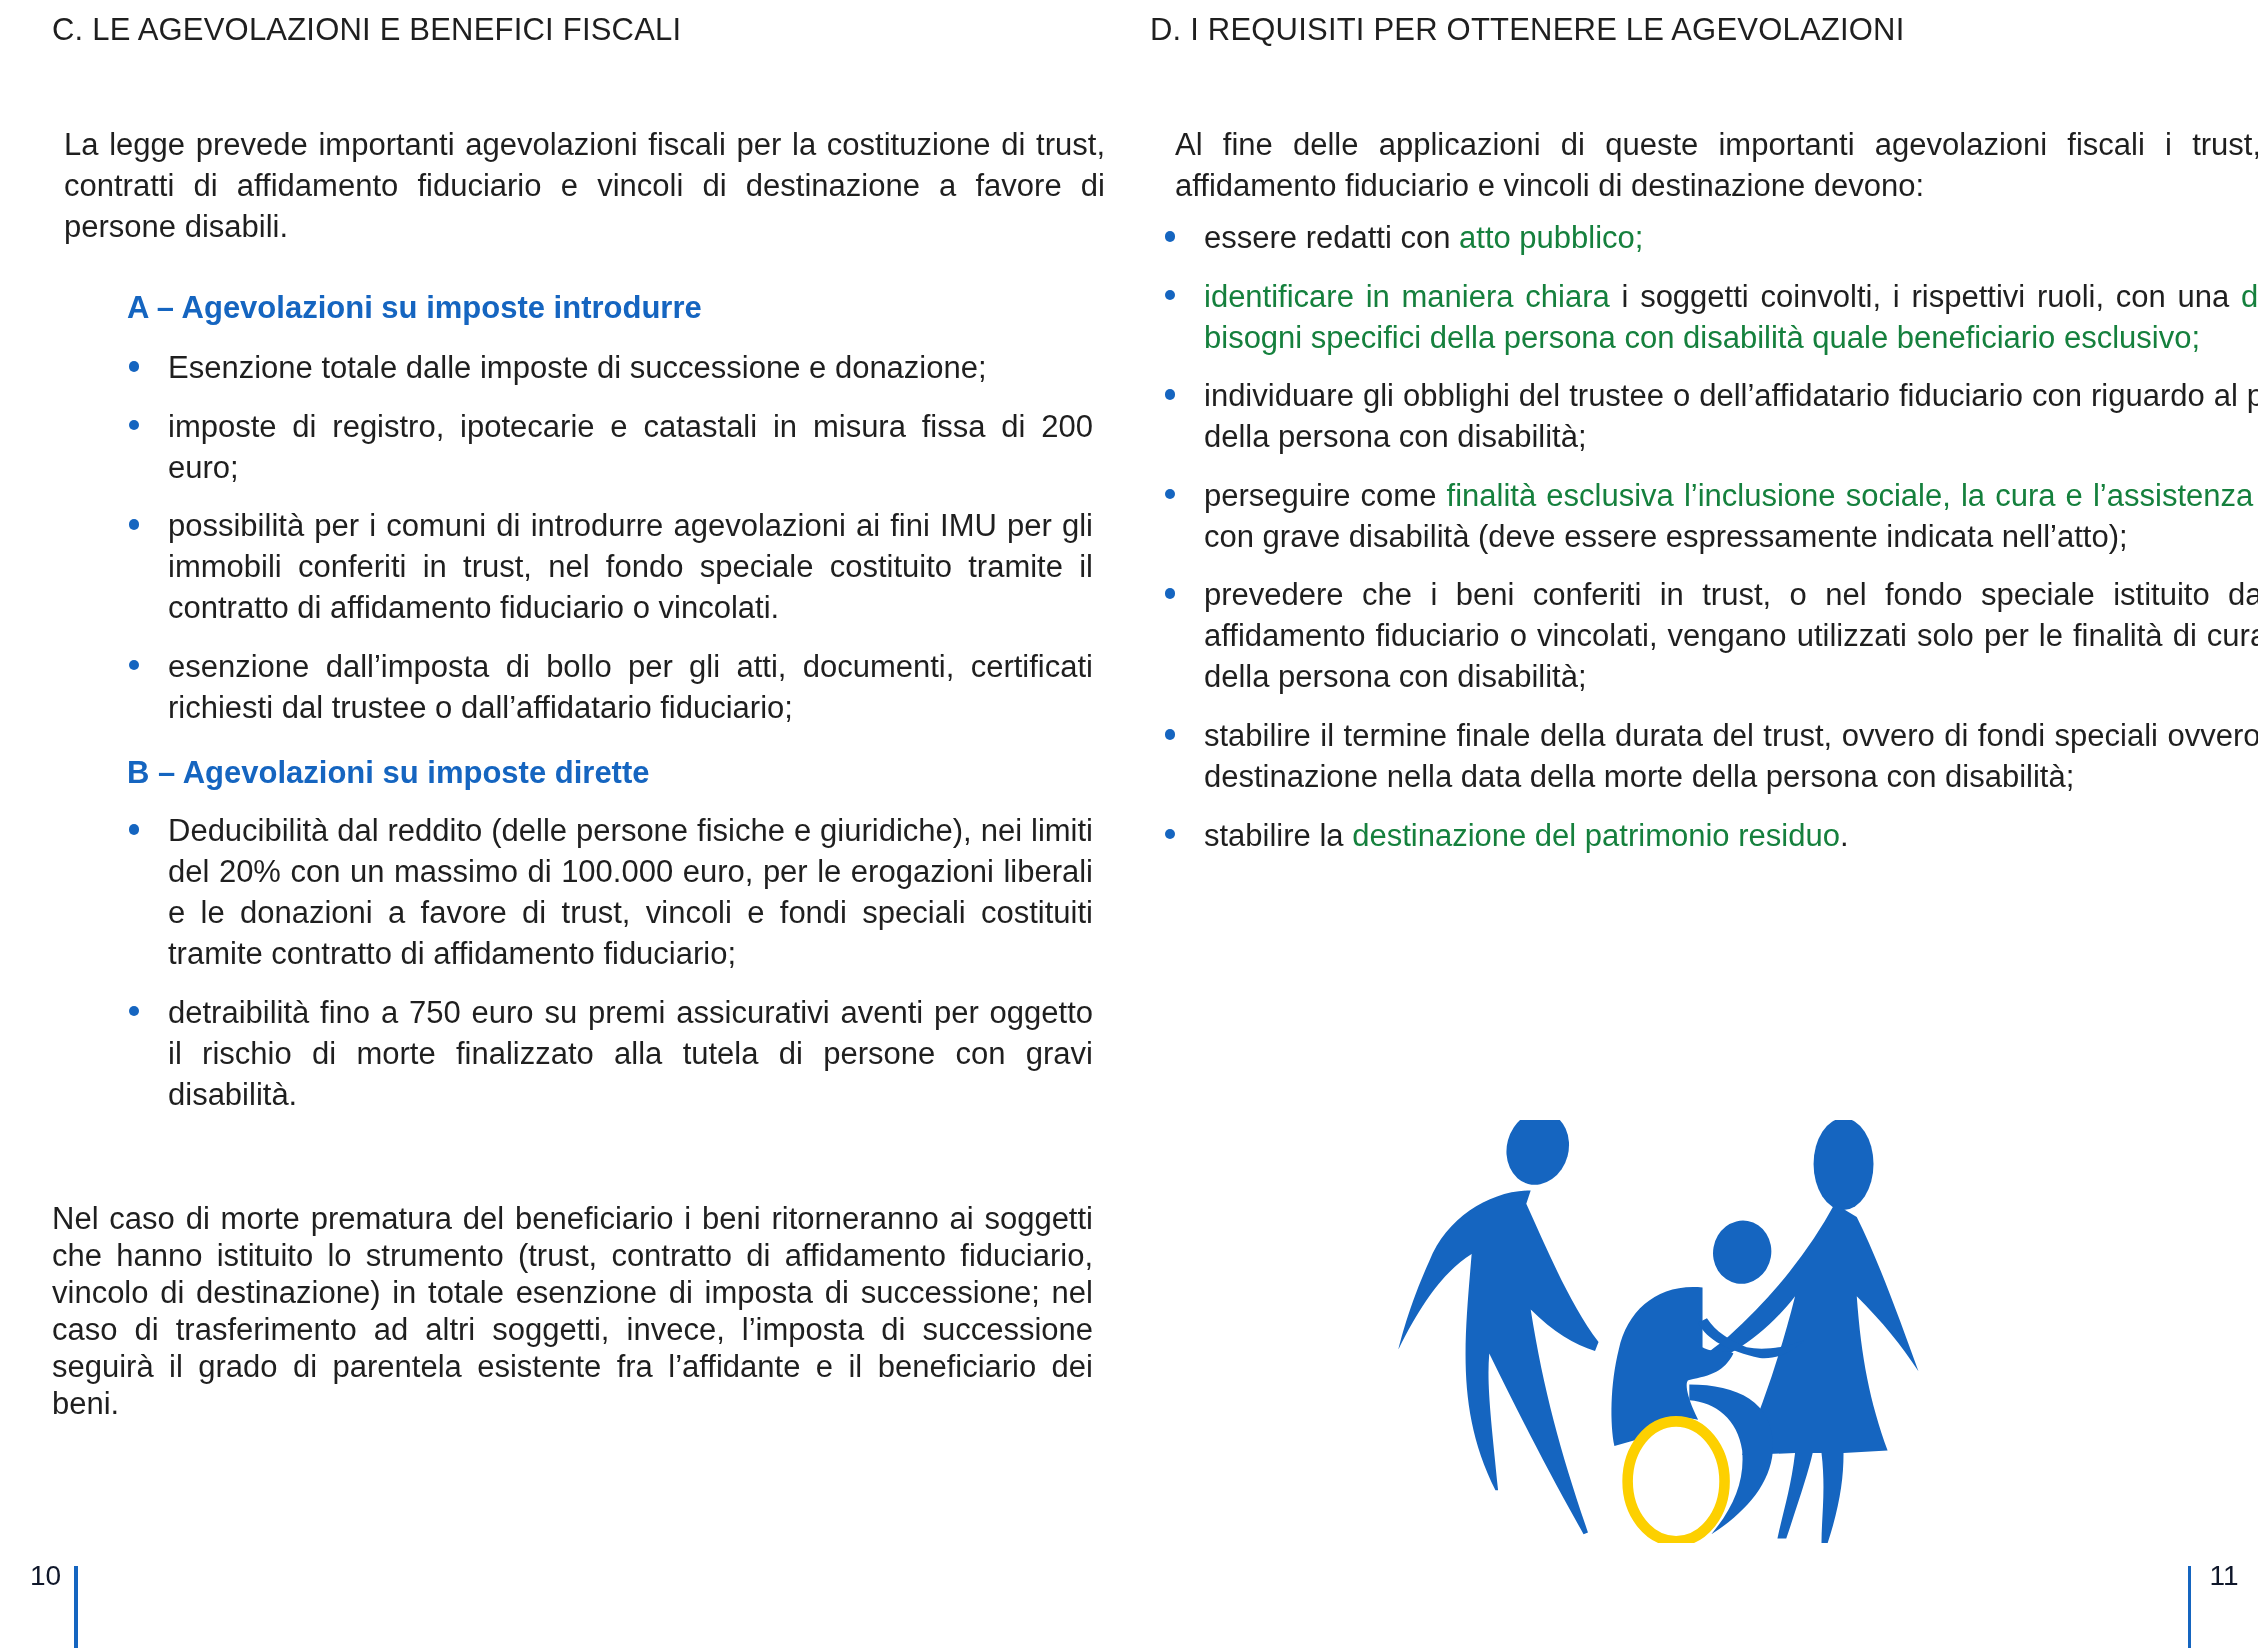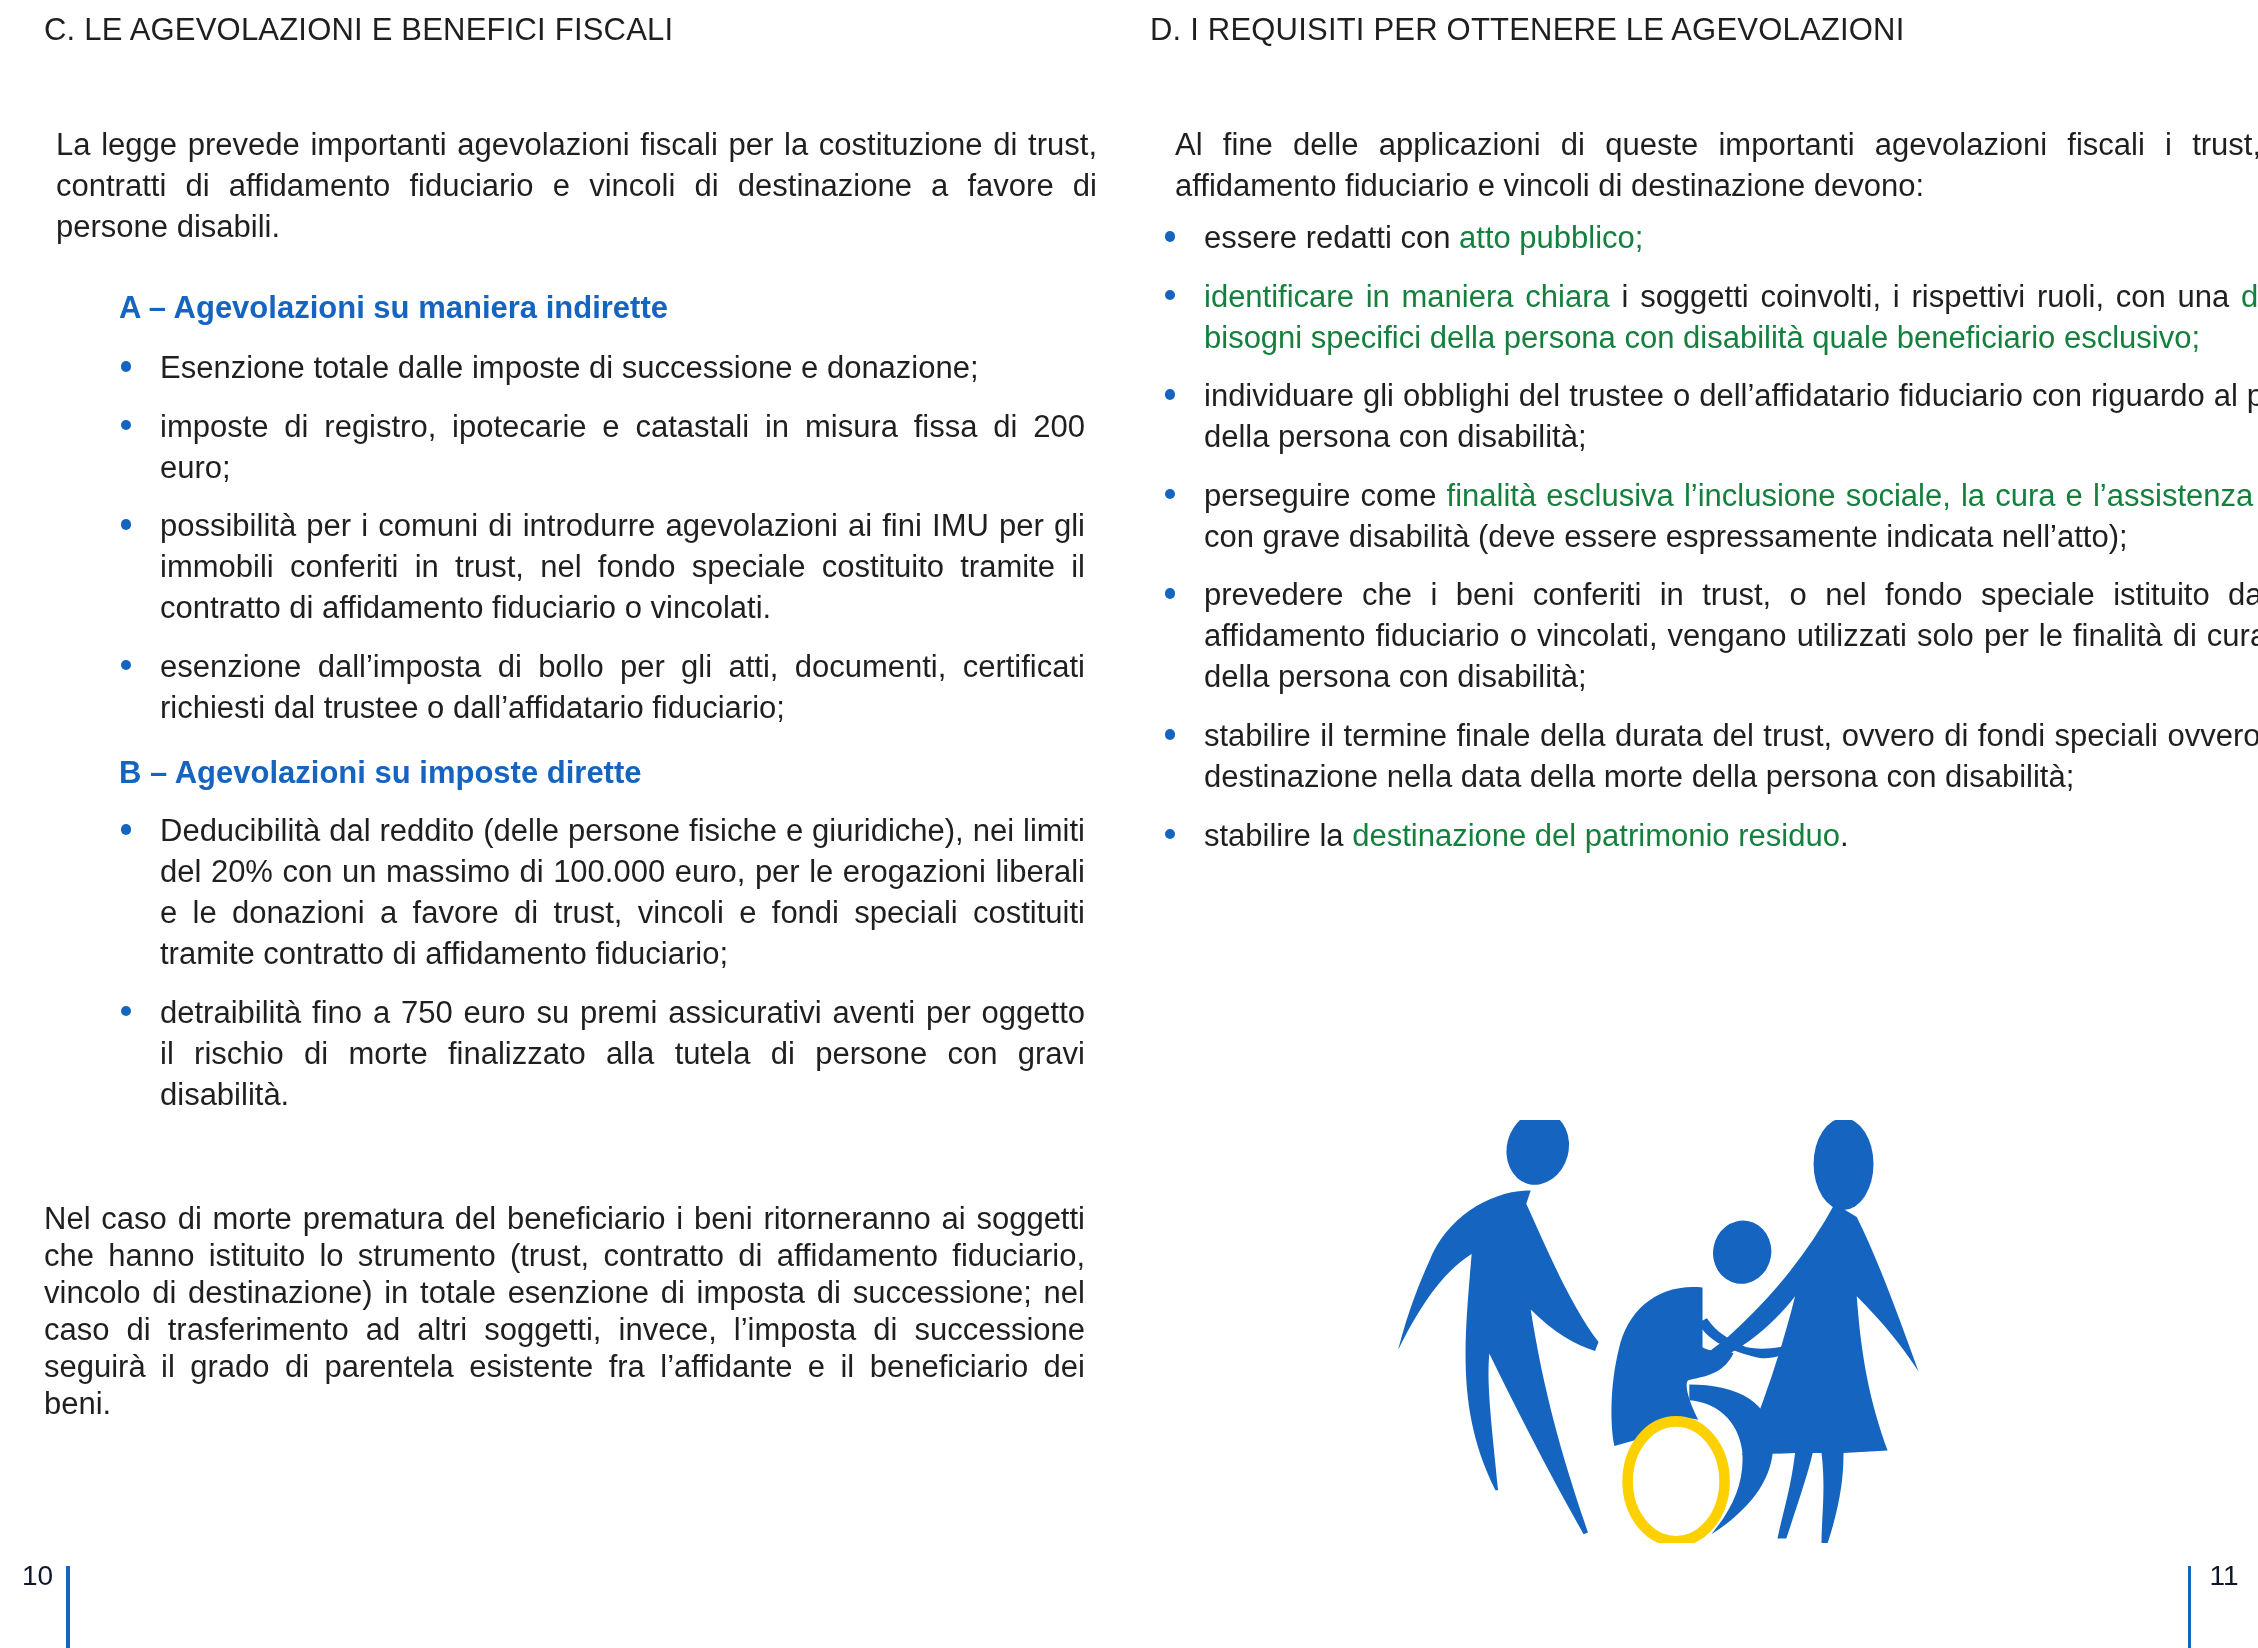--- a/index.html
+++ b/index.html
@@ -1,21 +1,21 @@
 <!DOCTYPE html>
 <html style="font-size:14px"><head>
 <meta charset="utf-8">
 <style>
   html, body { margin: 0; padding: 0; }
   body {
     width: 2258px; height: 1649px; background: #ffffff; position: relative; overflow: hidden;
     font-family: "Liberation Sans", sans-serif; color: #1f1f1f;
   }
   .page { position: absolute; top: 0; height: 1649px; }
-  .page-left { left: 0; width: 1129px; padding-left: 12px; }
+  .page-left { left: 8px; width: 1129px; padding-left: 12px; }
   .page-right { left: 1129px; width: 1129px; }
 
   .section-title {
     position: absolute; top: 12.4px; margin: 0;
     font-size: 31px; font-weight: normal; letter-spacing: 0.2px; color: #1f1f1f;
     white-space: nowrap;
   }
   .page-left .section-title { left: 44px; }
   .page-right .section-title { left: 21px; }
 
@@ -60,21 +60,21 @@
 
   .illustration { position: absolute; left: 1394px; top: 1120px; width: 573px; height: 423px; }
 </style>
 </head>
 <body>
 
 <div class="page page-left">
   <h2 class="section-title">C. LE AGEVOLAZIONI E BENEFICI FISCALI</h2>
   <p class="intro">La legge prevede importanti agevolazioni fiscali per la costituzione di trust, contratti di affidamento fiduciario e vincoli di destinazione a favore di persone disabili.</p>
 
-  <h3 class="subhead" style="top:290px">A – Agevolazioni su maniera indirette</h3>
+  <h3 class="subhead" style="top:290px">A – Agevolazioni su imposte introdurre</h3>
   <ul class="blist" id="list-a">
     <li><span class="bullet"></span><span>Esenzione totale dalle imposte di successione e donazione;</span></li>
     <li><span class="bullet"></span><span>imposte di registro, ipotecarie e catastali in misura fissa di 200 euro;</span></li>
     <li><span class="bullet"></span><span>possibilità per i comuni di introdurre agevolazioni ai fini IMU per gli immobili conferiti in trust, nel fondo speciale costituito tramite il contratto di affidamento fiduciario o vincolati.</span></li>
     <li><span class="bullet"></span><span>esenzione dall’imposta di bollo per gli atti, documenti, certificati richiesti dal trustee o dall’affidatario fiduciario;</span></li>
   </ul>
 
   <h3 class="subhead" style="top:755px">B – Agevolazioni su imposte dirette</h3>
   <ul class="blist" id="list-b">
     <li><span class="bullet"></span><span>Deducibilità dal reddito (delle persone fisiche e giuridiche), nei limiti del 20% con un massimo di 100.000 euro, per le erogazioni liberali e le donazioni a favore di trust, vincoli e fondi speciali costituiti tramite contratto di affidamento fiduciario;</span></li>

